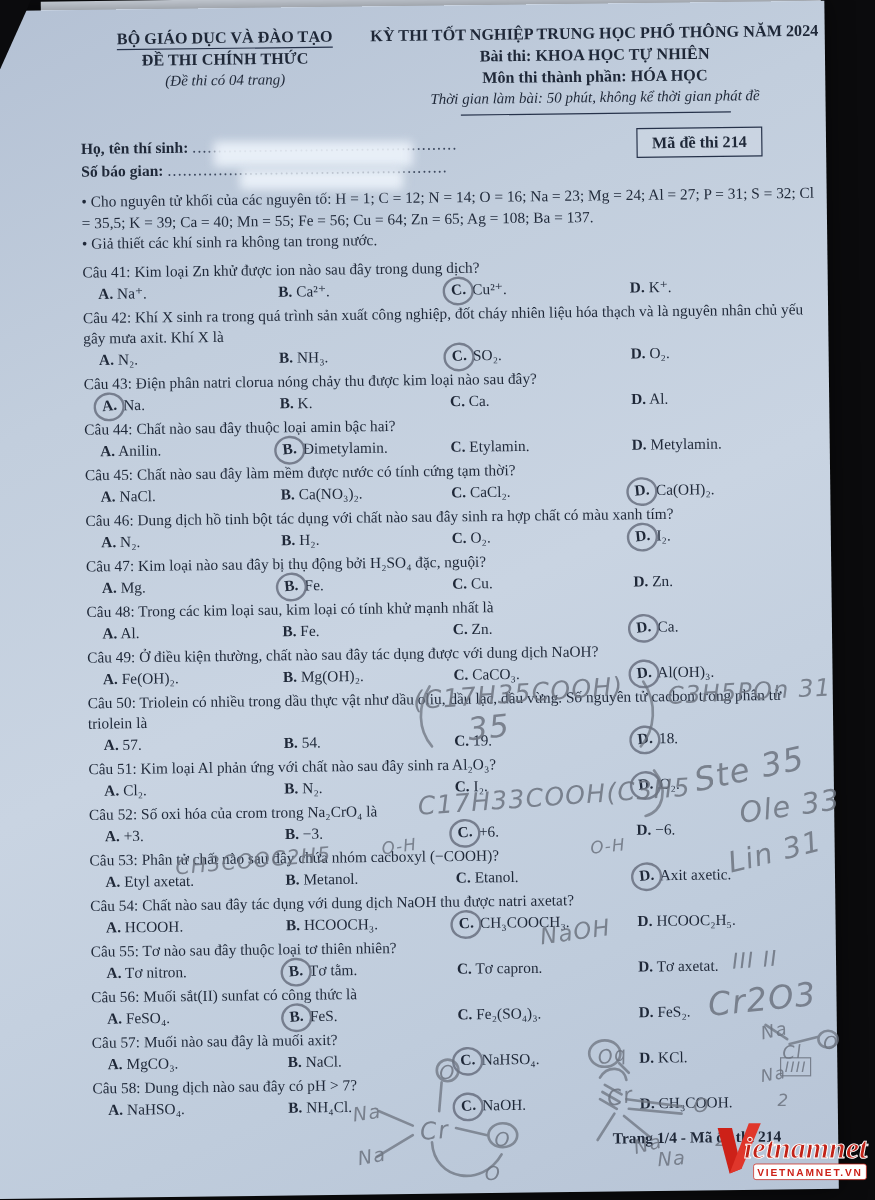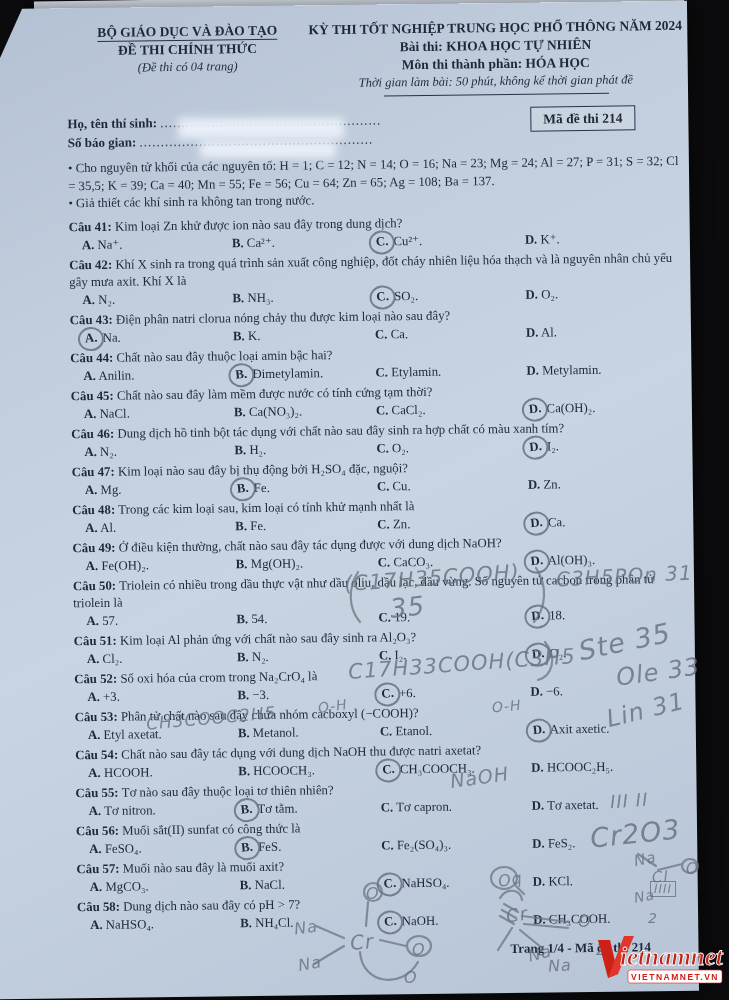--- a/index.html
+++ b/index.html
@@ -40,21 +40,21 @@
     position:absolute;right:48px;top:-2px;border:1.6px solid #26324a;
     padding:2px 12px;font-weight:bold;font-size:13.5px;background:rgba(255,255,255,.12);
   }
   .blurpatch{position:absolute;background:rgba(236,242,250,.92);filter:blur(4px);border-radius:3px;z-index:2;}
   
   .notes{margin-top:8px;font-size:12.8px;line-height:17.5px;}
   
   .questions{margin-top:6px;}
   .question{margin-bottom:1px;}
   .qtext{font-size:12.8px;line-height:17px;}
-  .qnum{font-weight:bold;text-align:right;}
+  .qnum{font-weight:normal;text-align:right;}
   .opts{display:flex;padding-left:13px;font-size:12.8px;line-height:19px;height:20px;}
   .opt{white-space:nowrap;}
   .opt-A{flex:0 0 150px;}
   .opt-B{flex:0 0 142px;}
   .opt-C{flex:0 0 151px;}
   .opt-D{flex:1;}
   .oletter{font-weight:bold;}
   .circ{
     display:inline-block;border:2px solid rgba(104,112,128,.85);border-radius:50%;
     padding:0 5px 1px;margin:-2px -5px -3px;transform:rotate(-5deg);

